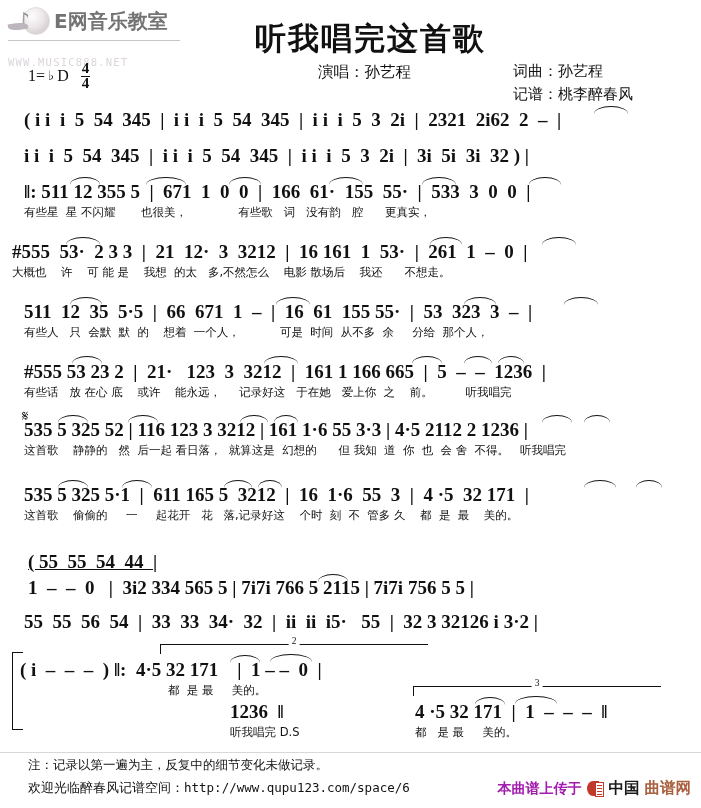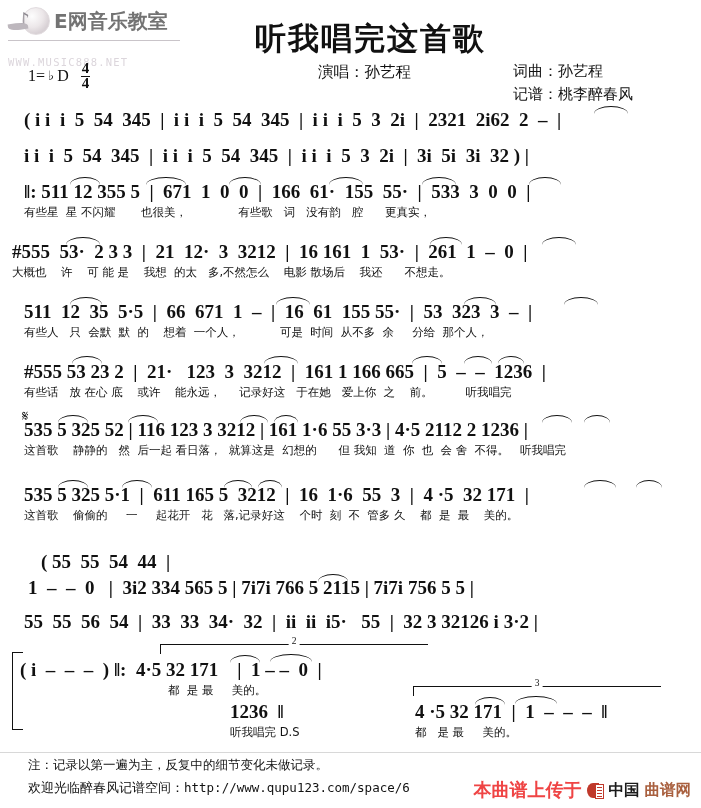--- a/index.html
+++ b/index.html
@@ -70,21 +70,21 @@
   .volta .vnum{position:absolute;left:50%;top:-9px;transform:translateX(-50%);
                background:#fff;padding:0 3px;font-size:9.5px;font-family:"Liberation Serif",serif;}
   .bigbracket{position:absolute;border:1.6px solid #111;border-right:none;}
   
   .footrule{position:absolute;left:0;right:0;top:752px;height:1px;background:#d8d8d8;}
   .note-line{position:absolute;left:28px;top:757px;font-size:12.5px;
              font-family:"DejaVu Sans","Liberation Sans",serif;}
   .site-line{position:absolute;left:28px;top:779px;font-size:13px;}
   .site-line .url{font-family:"DejaVu Sans Mono","Liberation Mono",monospace;font-size:12.5px;}
   .upload{position:absolute;right:10px;top:778px;display:flex;align-items:center;gap:5px;}
-  .upload .txt{font-family:"DejaVu Sans","Liberation Sans",sans-serif;font-size:18px;font-weight:bold;color:#ef4444;}
+  .upload .txt{font-family:"DejaVu Sans","Liberation Sans",sans-serif;font-size:14px;font-weight:bold;color:#a21caf;}
   .upload .mk{width:17px;height:15px;position:relative;flex:0 0 auto;}
   .upload .mk .c{position:absolute;left:0;top:0;width:12px;height:15px;border-radius:50% 0 0 50%;
                  background:#c0392b;}
   .upload .mk .b{position:absolute;right:0;top:1px;width:7px;height:13px;background:#fff;
                  border:1px solid #c0392b;}
   .upload .mk .b i{position:absolute;left:1px;width:5px;height:1.3px;background:#c0392b;}
   .upload .cn1{font-family:"DejaVu Sans","Liberation Sans",sans-serif;font-size:15.5px;font-weight:bold;color:#1a1a1a;}
   .upload .cn2{font-family:"DejaVu Sans","Liberation Sans",sans-serif;font-size:15.5px;font-weight:bold;color:#a9603f;}
 </style>
 </head>
@@ -184,21 +184,21 @@
   <div class="notes">535 5 325 5·1  |  611 165 5  3212  |  16  1·6  55  3  |  4 ·5  32 171  |</div>
   <div class="lyr">这首歌    偷偷的     一     起花开   花   落,记录好这    个时  刻  不  管多 久    都  是  最    美的。</div>
   <span class="slur" style="left:34px;top:-5px;width:30px;"></span>
   <span class="slur" style="left:98px;top:-5px;width:30px;"></span>
   <span class="slur" style="left:200px;top:-5px;width:28px;"></span>
   <span class="slur" style="left:234px;top:-5px;width:24px;"></span>
   <span class="slur" style="left:560px;top:-5px;width:32px;"></span>
   <span class="slur" style="left:612px;top:-5px;width:26px;"></span>
 </div>
 
-<div class="sys" style="top:552px;left:41px;">
+<div class="sys" style="top:552px;left:28px;text-decoration:underline;">
   <div class="notes">( 55  55  54  44  |</div>
 </div>
 
 <div class="sys" style="top:578px;left:28px;">
   <div class="notes">1  –  –  0   |  3i2 334 565 5 | 7i7i 766 5 2115 | 7i7i 756 5 5 |</div>
   <span class="slur" style="left:290px;top:-4px;width:30px;"></span>
 </div>
 
 <div class="sys" style="top:612px;left:24px;">
   <div class="notes">55  55  56  54  |  33  33  34·  32  |  ii  ii  i5·   55  |  32 3 32126 i 3·2 |</div>

